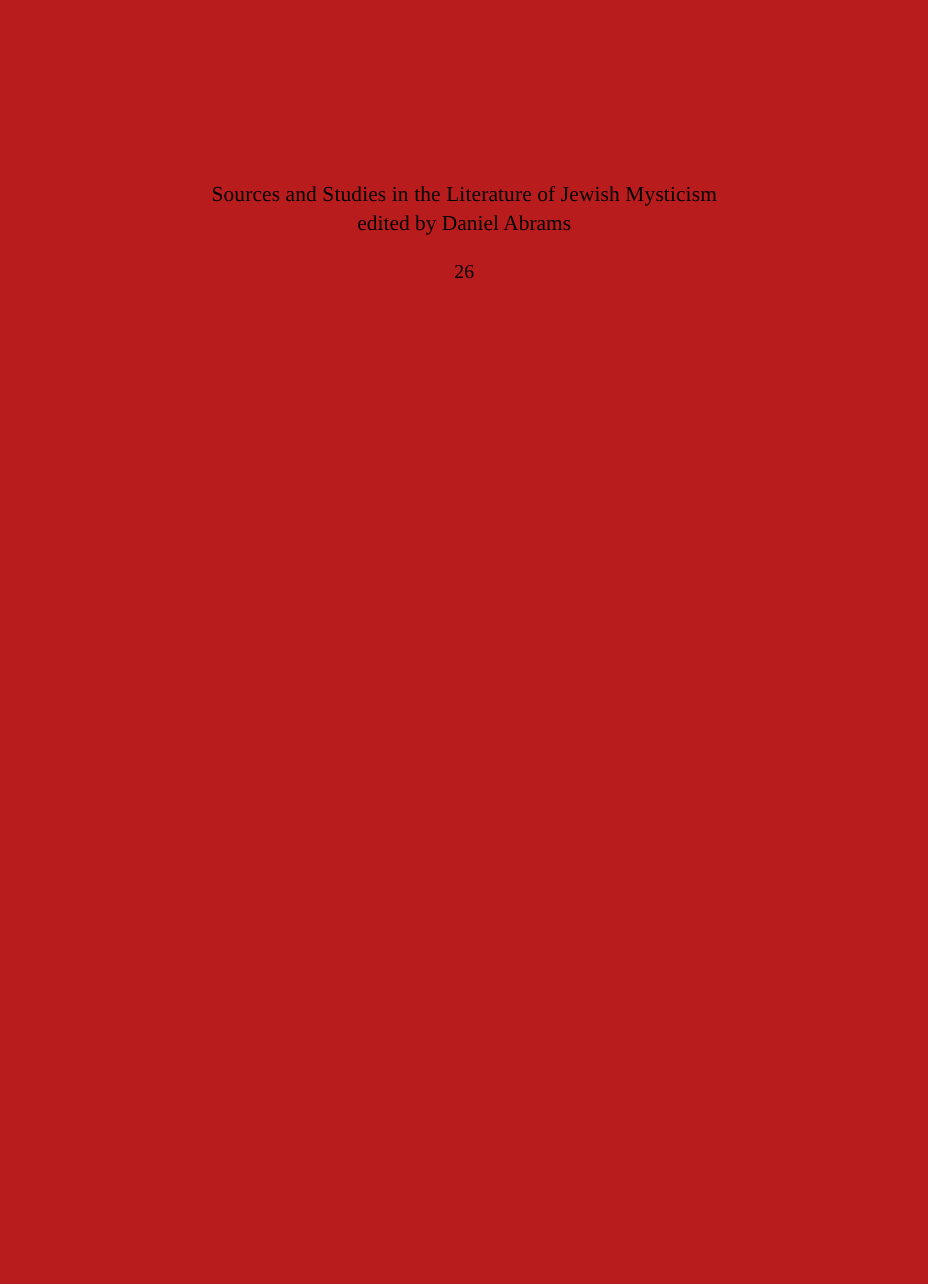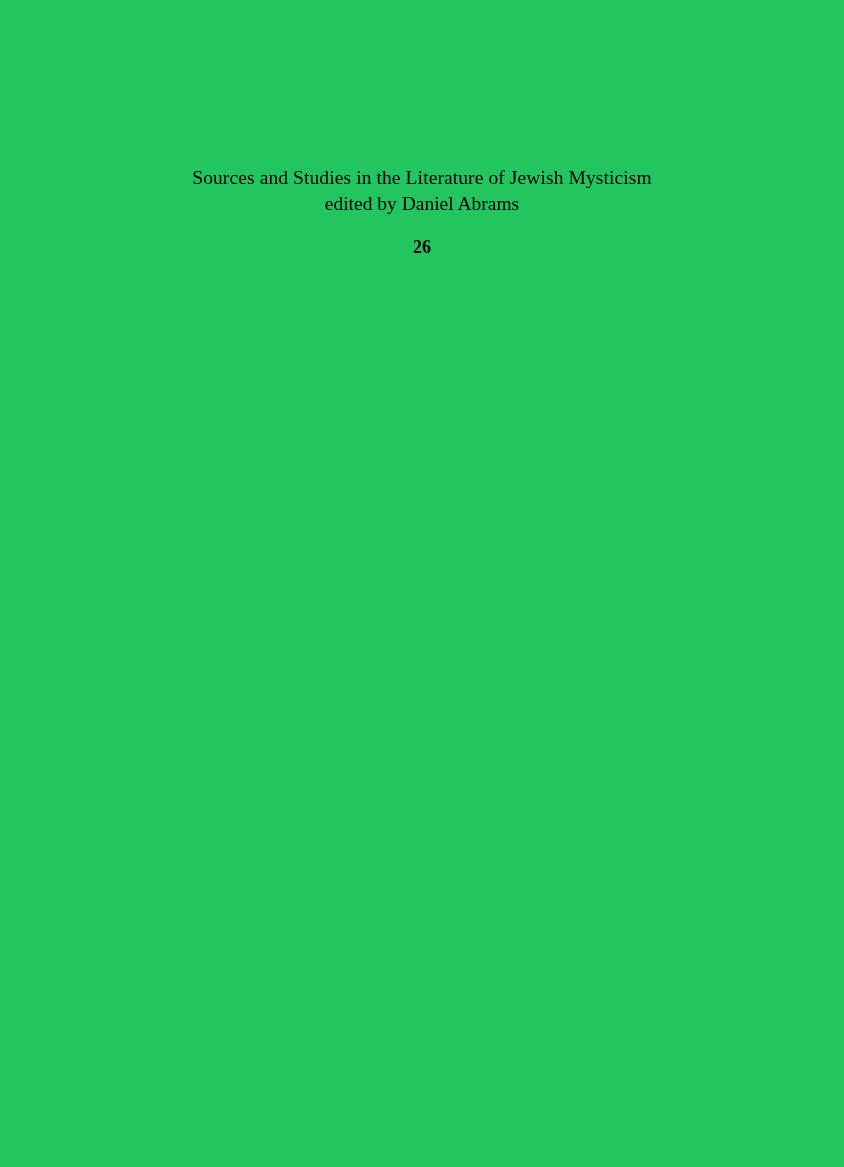--- a/index.html
+++ b/index.html
@@ -11,21 +11,21 @@
     width: 844px;
     height: 1167px;
     font-family: "Liberation Serif", serif;
     color: #000000;
     -webkit-font-smoothing: antialiased;
   }
   .page {
     position: relative;
     width: 844px;
     height: 1167px;
-    background: #22c55e;
+    background: #b91c1c;
     overflow: hidden;
   }
   .series-block {
     position: absolute;
     left: 0;
     top: 168px;
     width: 844px;
     text-align: center;
   }
   .series-title {
@@ -37,21 +37,21 @@
   .series-editor {
     font-size: 19.5px;
     line-height: 1.0;
     margin-top: 6px;
     white-space: nowrap;
   }
   .series-number {
     font-size: 18px;
     line-height: 1.0;
     margin-top: 25px;
-    font-weight: 700;
+    font-weight: 400;
   }
 </style>
 </head>
 <body>
 
 <div class="page">
   <div class="series-block">
     <div class="series-title">Sources and Studies in the Literature of Jewish Mysticism</div>
     <div class="series-editor">edited by Daniel Abrams</div>
     <div class="series-number">26</div>

